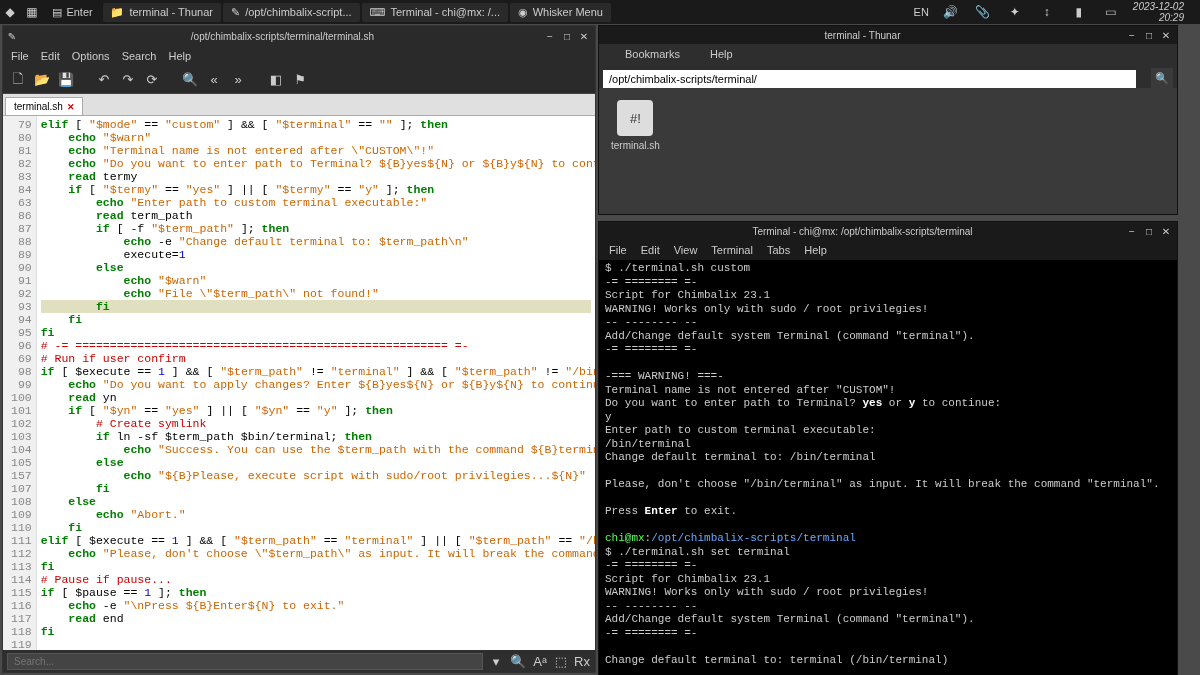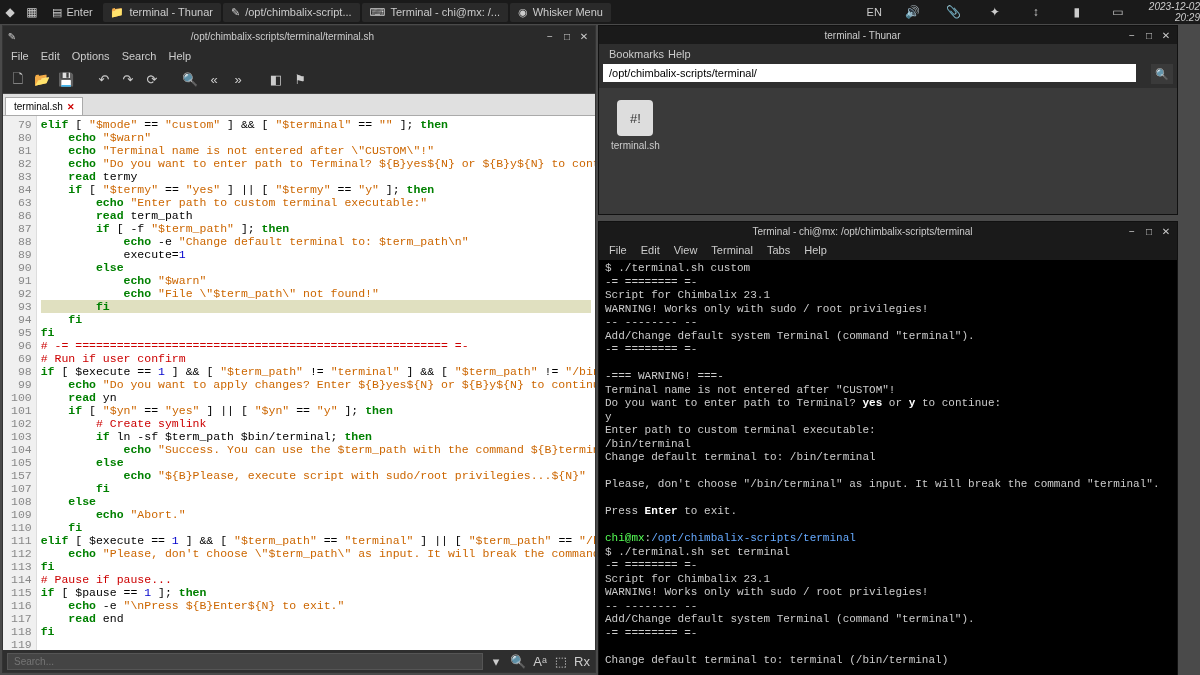--- a/index.html
+++ b/index.html
@@ -4,21 +4,21 @@
 <style>
 * { margin: 0; padding: 0; box-sizing: border-box; }
 body { font-family: sans-serif; font-size: 11px; background: #4a4a4a; width: 1200px; height: 675px; overflow: hidden; position: relative; }
 
 
 .taskbar { position: absolute; top: 0; left: 0; right: 0; height: 24px; background: #1a1a1a; display: flex; align-items: center; color: #ccc; }
 .tb-left { display: flex; align-items: center; gap: 2px; }
 .tb-icon { width: 20px; height: 20px; display: flex; align-items: center; justify-content: center; font-size: 12px; }
 .tb-apps { padding: 0 8px; display: flex; align-items: center; gap: 4px; }
 .tb-item { display: flex; align-items: center; gap: 5px; padding: 3px 8px; background: #2a2a2a; border-radius: 2px; margin-right: 2px; font-size: 11px; }
-.tb-right { margin-left: auto; display: flex; align-items: center; gap: 21px; padding-right: 0; }
+.tb-right { margin-left: auto; display: flex; align-items: center; gap: 12px; padding-right: 16px; }
 .tb-clock { text-align: right; font-size: 10px; line-height: 11px; font-style: italic; }
 
 
 .editor-window { position: absolute; top: 25px; left: 2px; width: 594px; height: 648px; background: #e8e8e8; border: 1px solid #333; display: flex; flex-direction: column; }
 .ed-titlebar { height: 20px; background: #2a2a2a; color: #ccc; display: flex; align-items: center; font-size: 10px; }
 .ed-title-icon { width: 18px; text-align: center; }
 .ed-title-text { flex: 1; text-align: center; }
 .ed-menubar { height: 20px; background: #2a2a2a; color: #ccc; display: flex; align-items: center; gap: 12px; padding-left: 8px; font-size: 11px; }
 .ed-toolbar { height: 28px; background: #2a2a2a; border-bottom: 1px solid #444; display: flex; align-items: center; gap: 6px; padding: 0 6px; color: #ccc; }
 .ed-tool { width: 18px; height: 18px; display: flex; align-items: center; justify-content: center; font-size: 13px; }
@@ -36,22 +36,22 @@
 .kw { color: #008000; font-weight: bold; }
 .str { color: #cc6600; }
 .cmt { color: #cc0000; }
 .num { color: #0000cc; }
 .op { color: #000; }
 
 
 .thunar-window { position: absolute; top: 25px; left: 598px; width: 580px; height: 190px; background: #2e2e2e; border: 1px solid #111; display: flex; flex-direction: column; color: #ccc; }
 .th-titlebar { height: 18px; background: #1a1a1a; display: flex; align-items: center; font-size: 10px; }
 .th-title-text { flex: 1; text-align: center; }
-.th-menubar { height: 20px; display: flex; align-items: center; gap: 4px; padding-left: 10px; font-size: 11px; }
-.th-pathbar { height: 24px; display: flex; align-items: flex-start; padding: 0 4px; gap: 15px; }
+.th-menubar { height: 20px; display: flex; align-items: center; gap: 30px; padding-left: 26px; font-size: 11px; }
+.th-pathbar { height: 24px; display: flex; align-items: flex-end; padding: 0 4px; gap: 15px; }
 .th-path { flex: 1; background: #fff; color: #000; padding: 3px 6px; font-size: 11px; }
 .th-search-btn { width: 22px; height: 20px; background: #3a3a3a; display: flex; align-items: center; justify-content: center; }
 .th-body { flex: 1; background: #3a3a3a; padding: 8px; }
 .th-file { display: inline-flex; flex-direction: column; align-items: center; gap: 4px; padding: 4px; }
 .th-file-icon { width: 36px; height: 36px; background: #ddd; border-radius: 4px; display: flex; align-items: center; justify-content: center; color: #333; font-size: 13px; }
 .th-file-name { font-size: 10px; }
 
 
 .term-window { position: absolute; top: 221px; left: 598px; width: 580px; height: 456px; background: #000; border: 1px solid #111; display: flex; flex-direction: column; color: #ccc; }
 .tm-titlebar { height: 18px; background: #1a1a1a; display: flex; align-items: center; font-size: 10px; }

